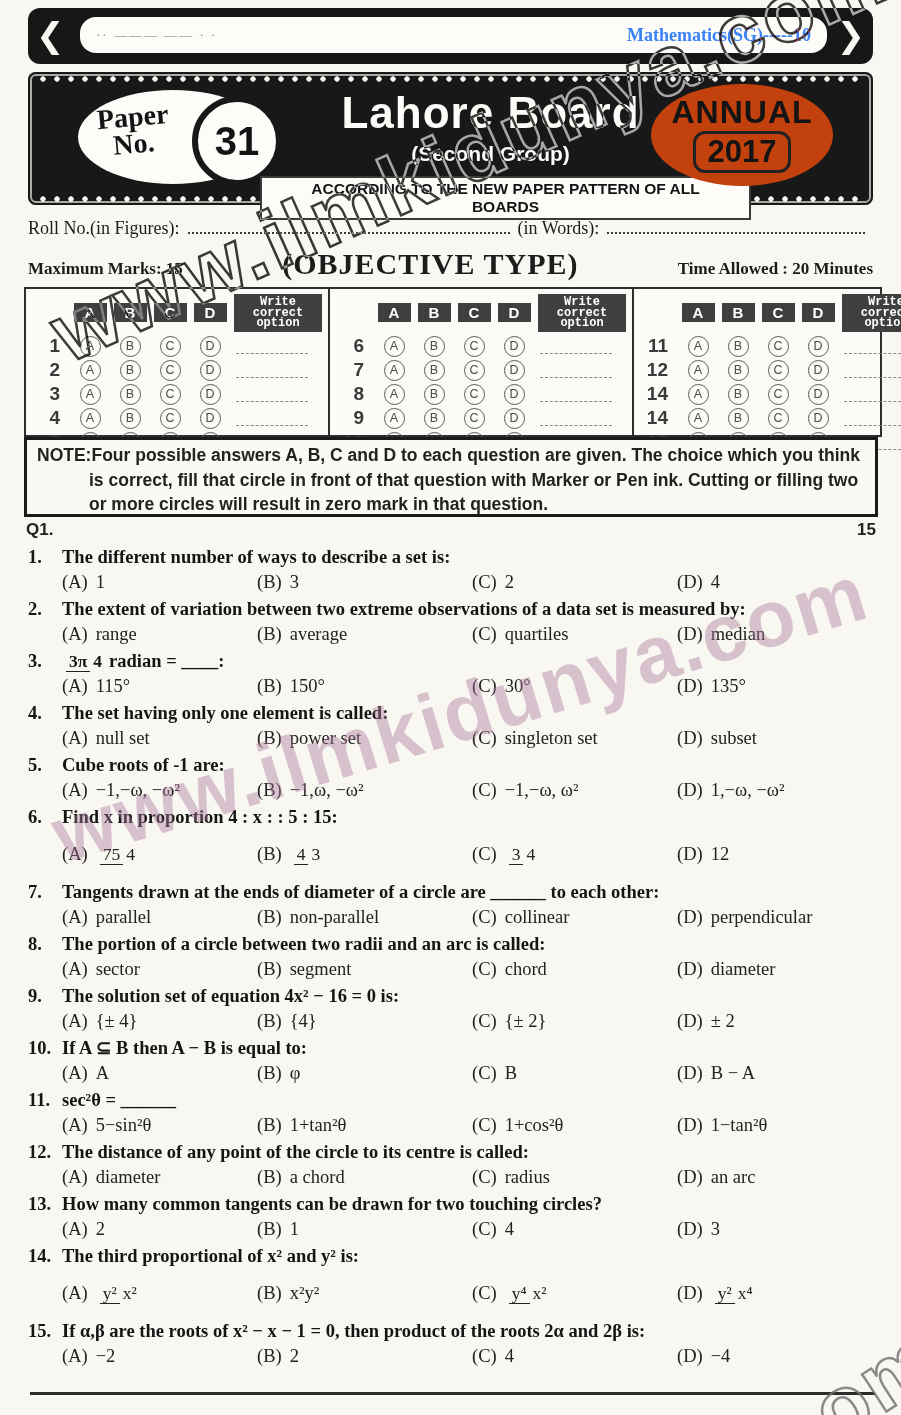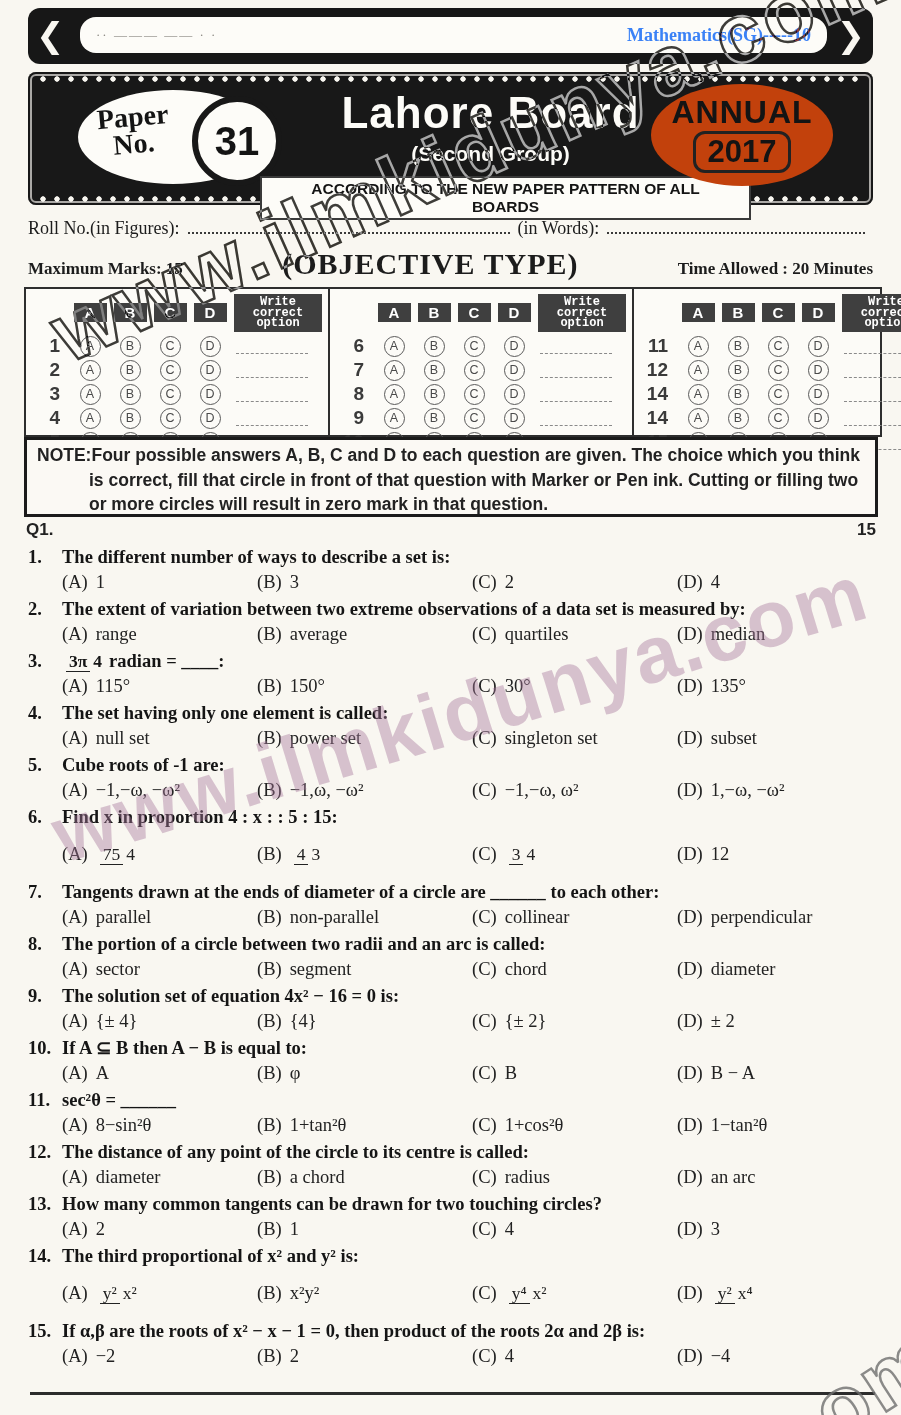--- a/index.html
+++ b/index.html
@@ -543,21 +543,21 @@
         </div>
       </div>
       <div class="question">
         <div class="q-line">
           <span class="q-num">11.</span>
           <span class="q-text">sec²θ = ______</span>
         </div>
         <div class="q-opts">
           <span class="opt">
             <span class="opt-label">(A)</span>
-            <span class="opt-value">8−sin²θ</span>
+            <span class="opt-value">5−sin²θ</span>
           </span>
           <span class="opt">
             <span class="opt-label">(B)</span>
             <span class="opt-value">1+tan²θ</span>
           </span>
           <span class="opt">
             <span class="opt-label">(C)</span>
             <span class="opt-value">1+cos²θ</span>
           </span>
           <span class="opt">

